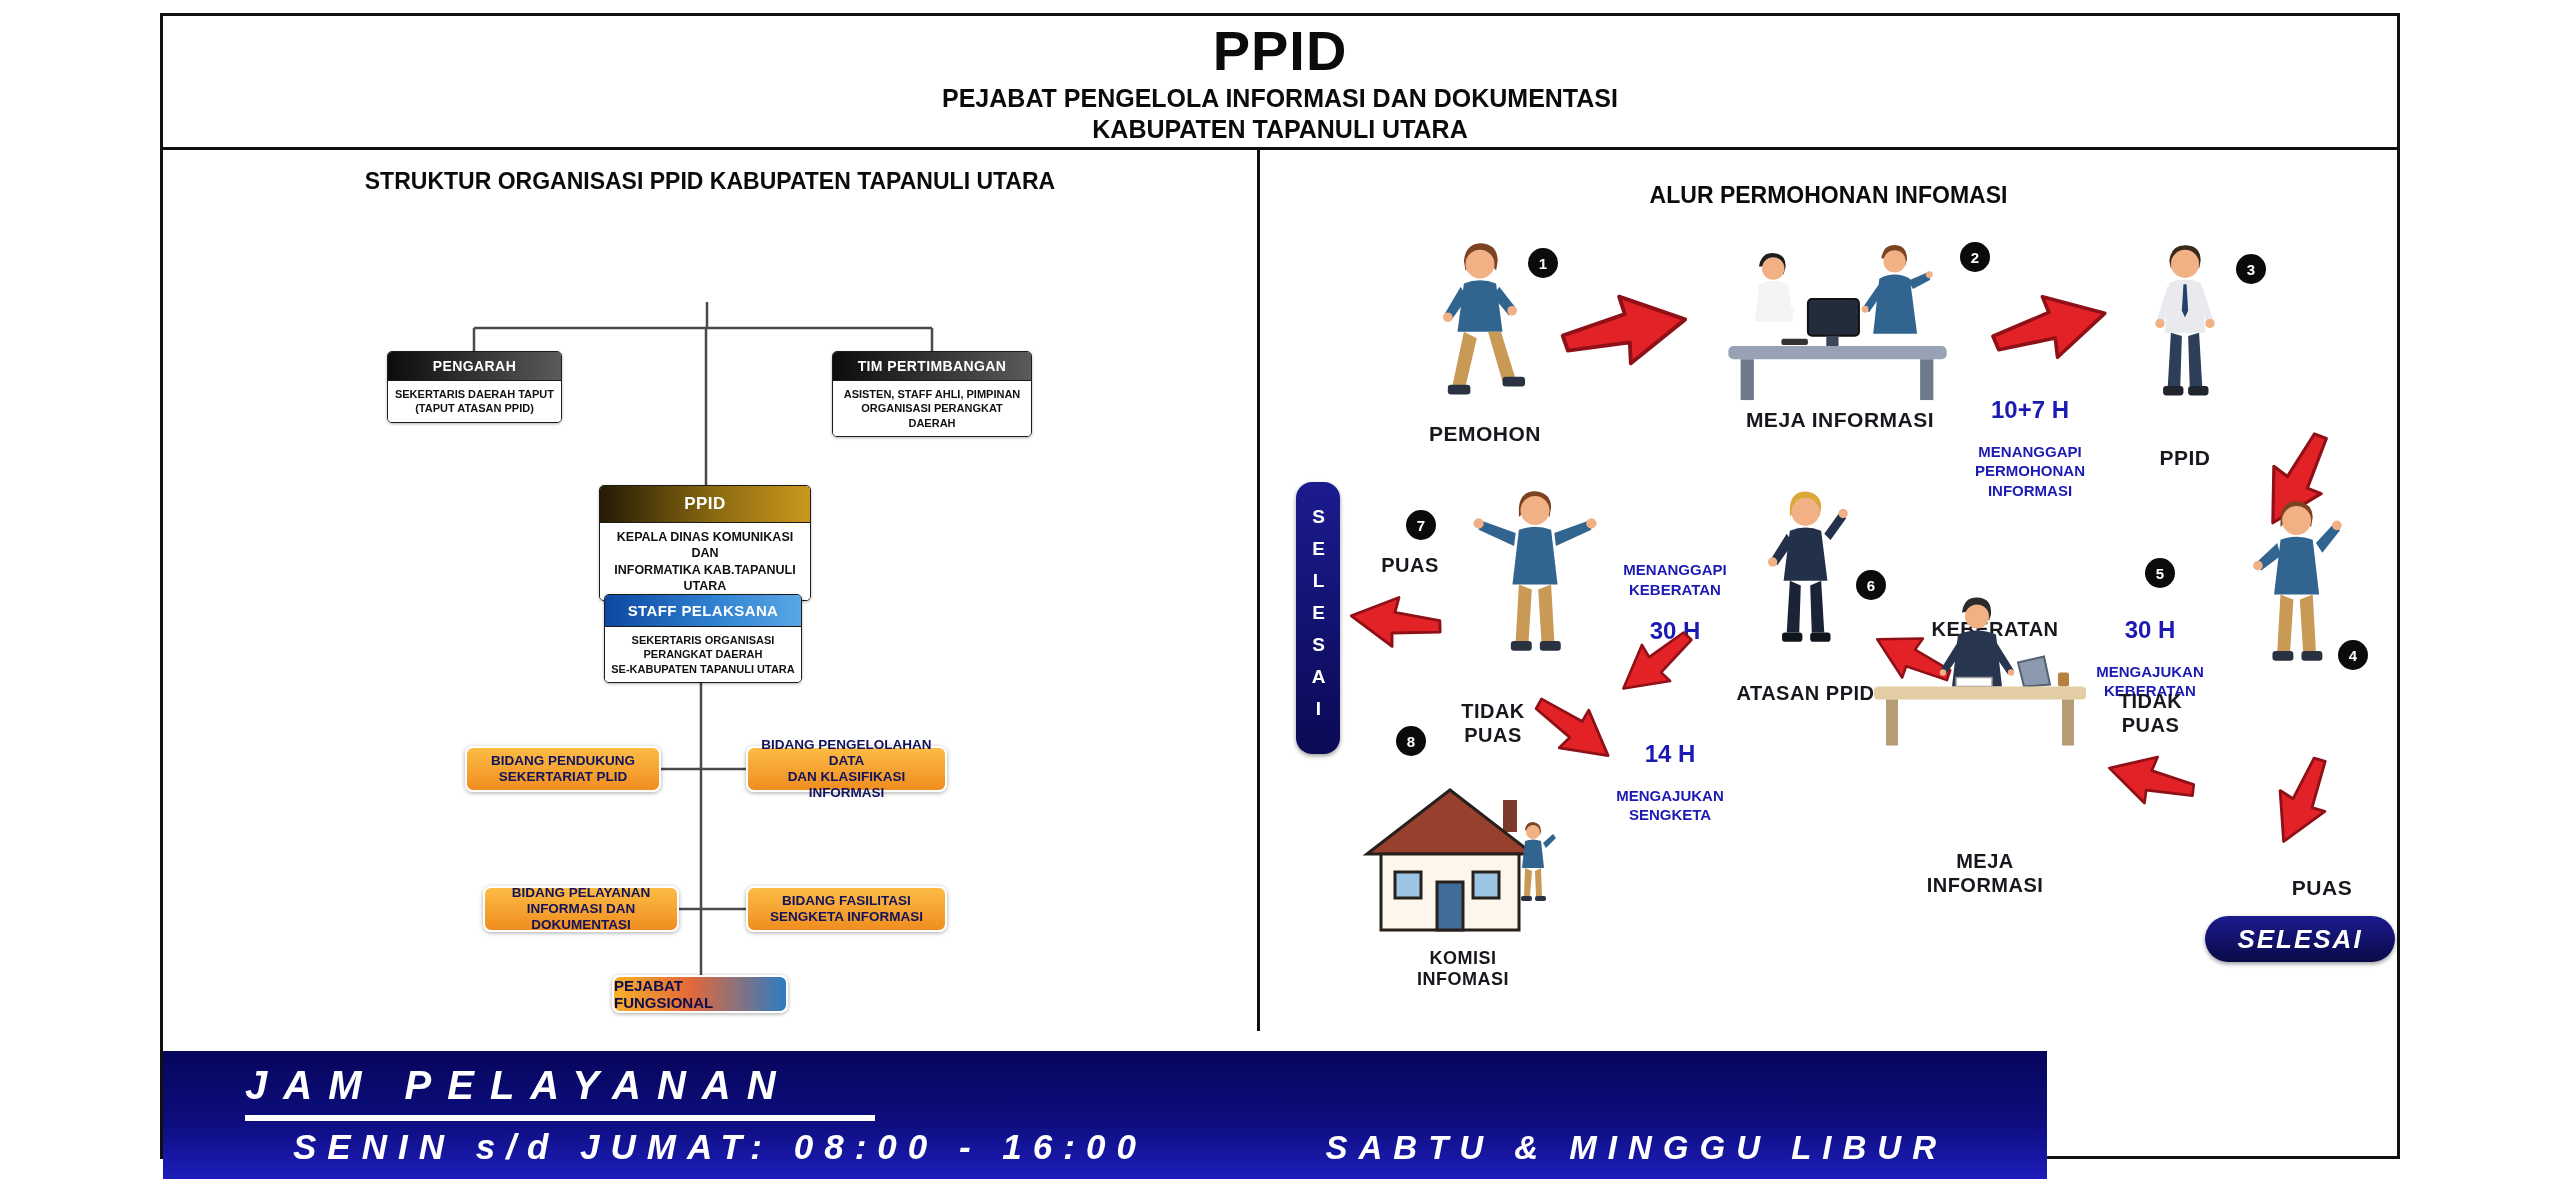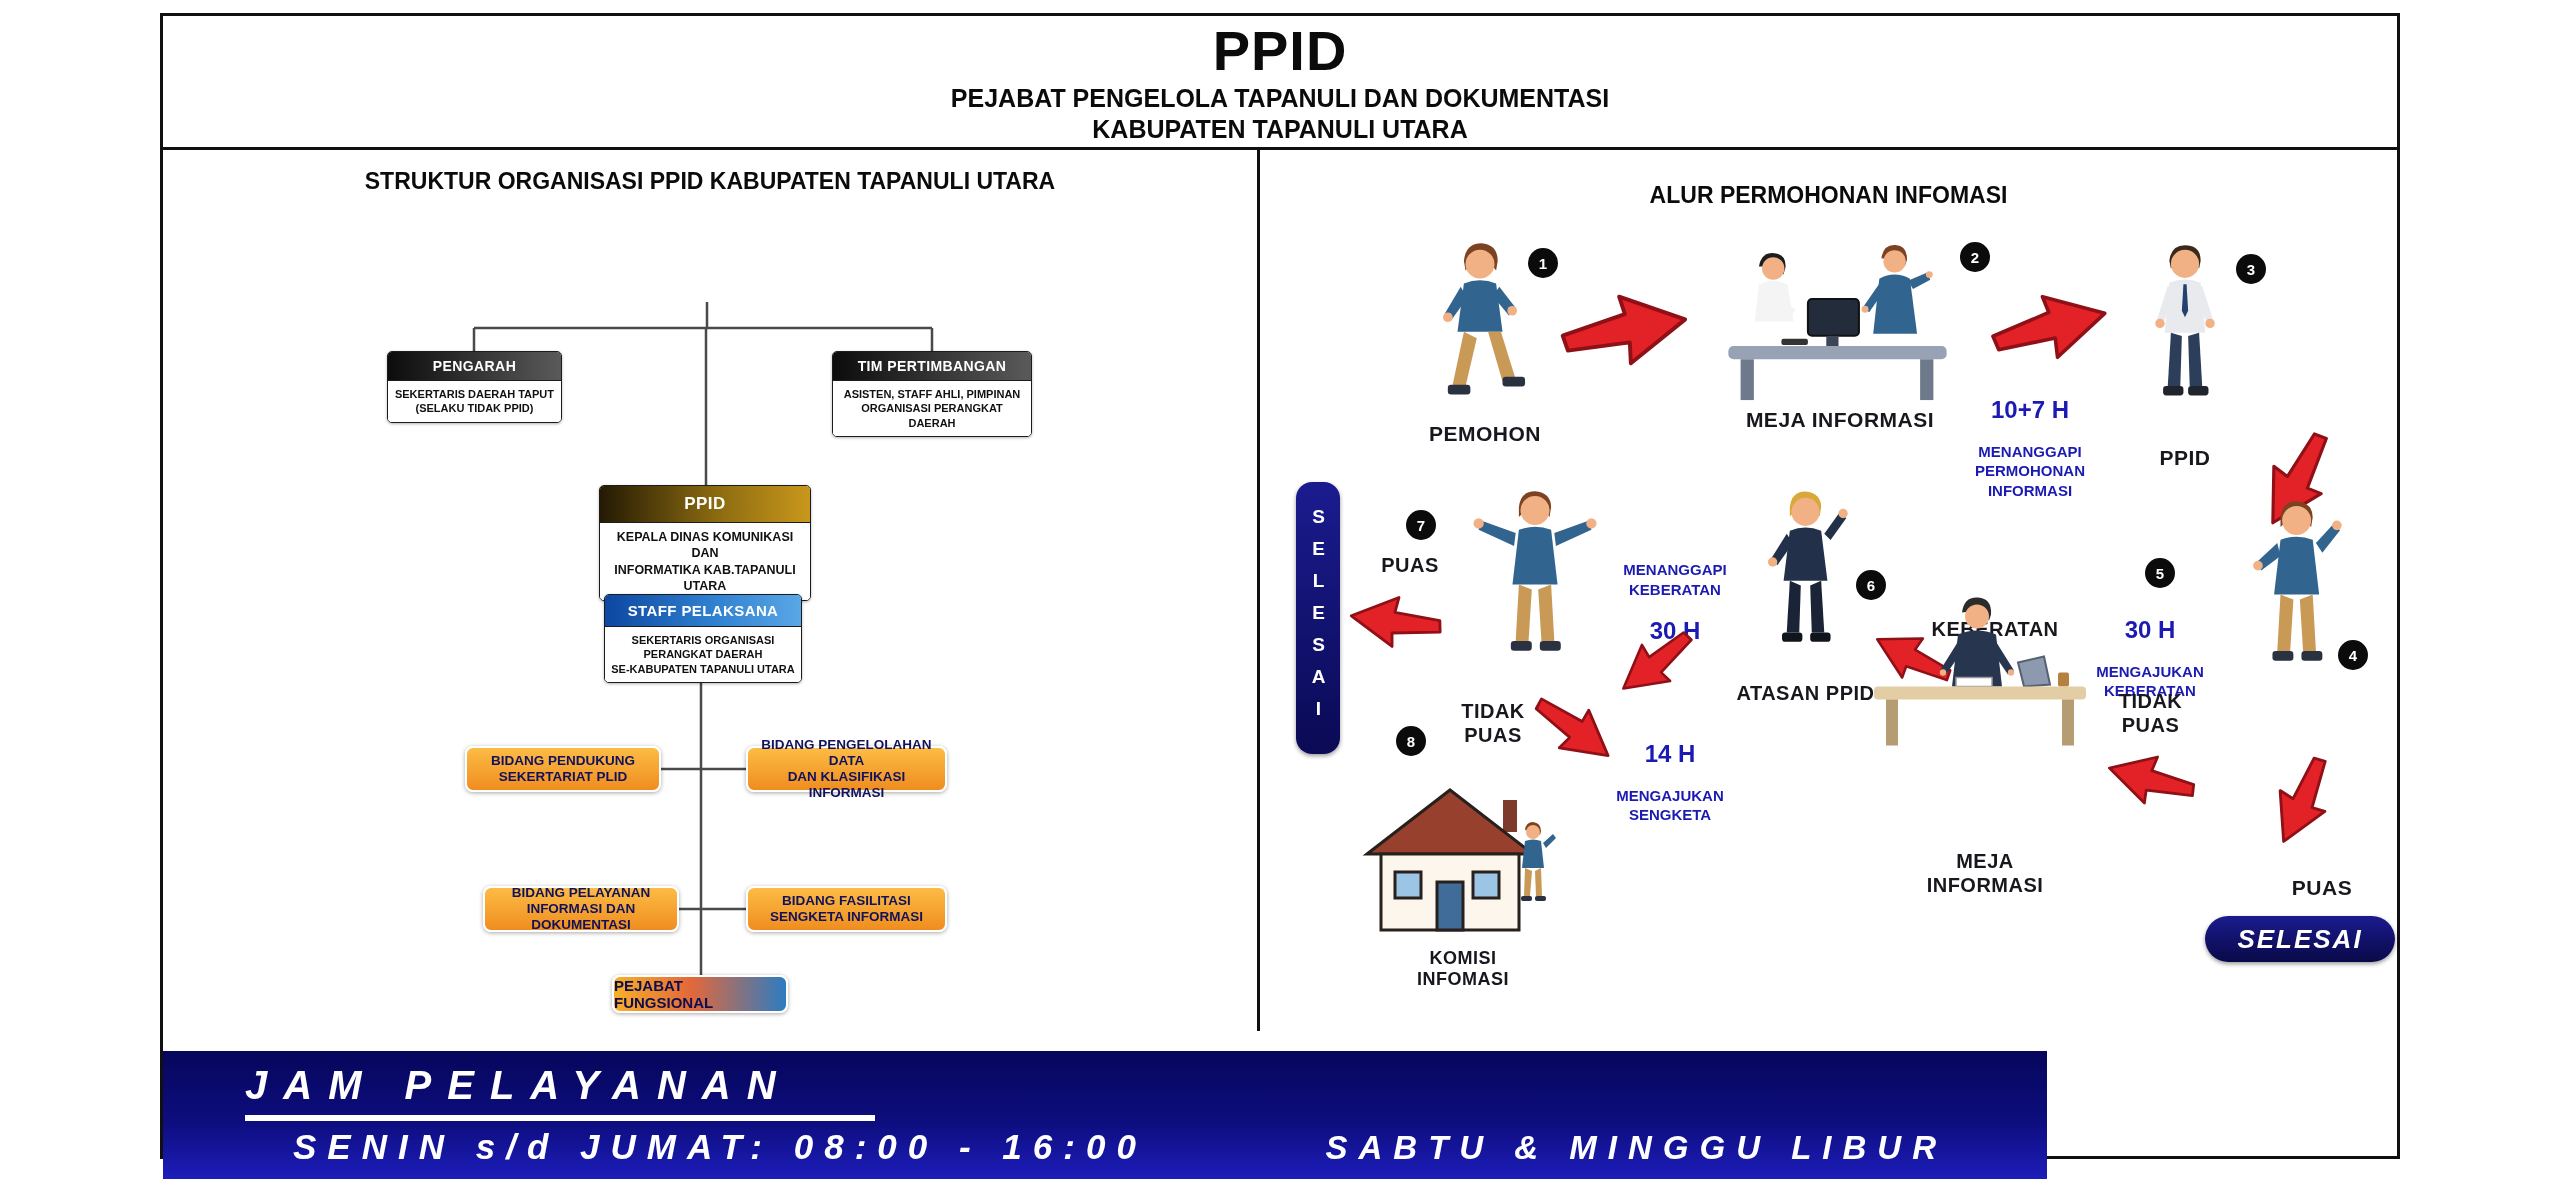--- a/index.html
+++ b/index.html
@@ -52,37 +52,37 @@
   .f-weekend{position:absolute;right:100px;top:78px;font-size:33px;letter-spacing:11px;white-space:nowrap}
 </style>
 </head>
 <body>
 
 <div class="stage">
   <div class="poster">
 
     <div class="hdr">
       <div class="hdr-title">PPID</div>
-      <div class="hdr-sub">PEJABAT PENGELOLA TAPANULI DAN DOKUMENTASI</div>
+      <div class="hdr-sub">PEJABAT PENGELOLA INFORMASI DAN DOKUMENTASI</div>
       <div class="hdr-sub">KABUPATEN TAPANULI UTARA</div>
     </div>
 
     <div class="main">
 
       <div class="left">
         <svg class="org-lines" viewBox="0 0 1097 881">
           <path d="M544 152 V178 M311 178 H769 M311 178 V201 M769 178 V201 M543 178 V335 M542 428 V444 M538 531 V825 M498 619 H583 M498 759 H583" stroke="#4a4a4a" stroke-width="2.5" fill="none"></path>
         </svg>
         <div class="org-title">STRUKTUR ORGANISASI PPID KABUPATEN TAPANULI UTARA</div>
 
 
         <div class="org-node" style="left:224px;top:201px;width:175px">
           <div class="org-head grad-black" style="font-size:14px;padding:6px 12px">PENGARAH</div>
           <div class="org-detail" style="font-size:11px">SEKERTARIS DAERAH TAPUT
-(SELAKU TIDAK PPID)</div>
+(TAPUT ATASAN PPID)</div>
         </div>
 
         <div class="org-node" style="left:669px;top:201px;width:200px">
           <div class="org-head grad-black" style="font-size:14px;padding:6px 4px">TIM PERTIMBANGAN</div>
           <div class="org-detail" style="font-size:11px">ASISTEN, STAFF AHLI, PIMPINAN
 ORGANISASI PERANGKAT DAERAH</div>
         </div>
 
         <div class="org-node" style="left:436px;top:335px;width:212px">
           <div class="org-head grad-gold">PPID</div>

